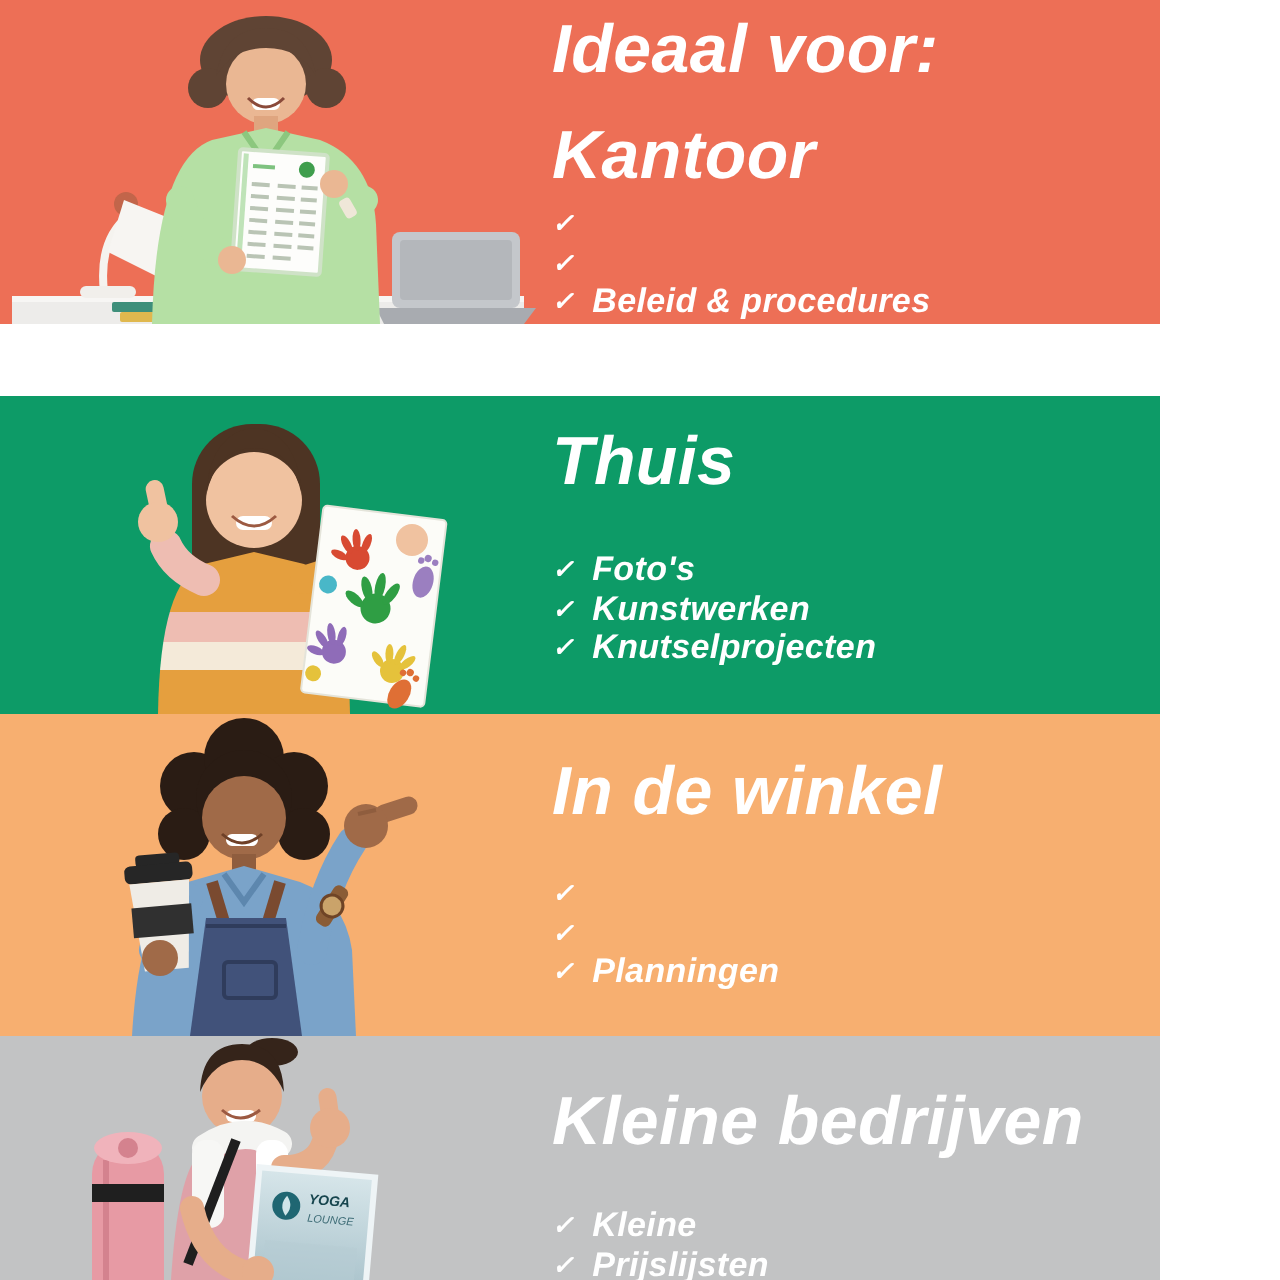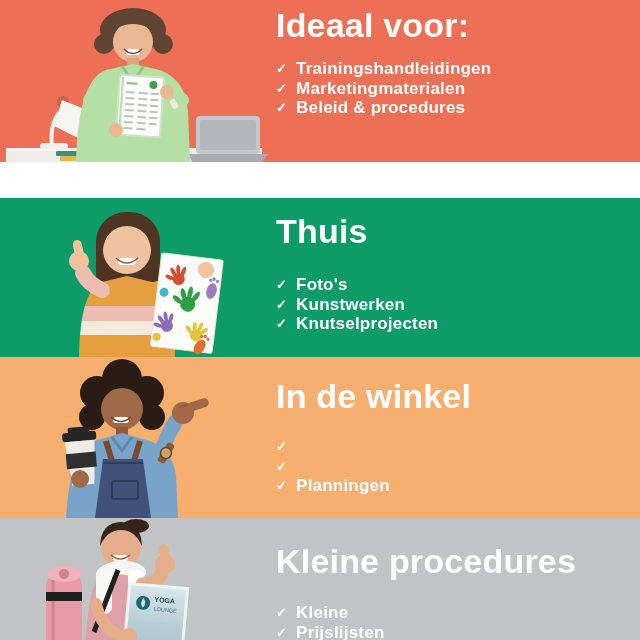--- a/index.html
+++ b/index.html
@@ -1,17 +1,17 @@
 <!DOCTYPE html>
 <html><head>
 <meta charset="utf-8">
 <style>
   * { box-sizing: border-box; }
   body { margin: 0; font-family: "Liberation Sans", sans-serif; }
-  .frame { width: 640px; height: 640px; overflow: hidden; }
+  .frame { width: 580px; height: 640px; overflow: hidden; font-style: italic; }
   .band { position: relative; width: 640px; overflow: hidden; }
   .band.b1 { height: 162px; }
   .band.b2 { height: 159px; margin-top: 36px; }
   .band.b3 { height: 161px; }
   .band.b4 { height: 158px; }
   .photo { position: absolute; left: 0; top: 0; display: block; }
   .content { position: absolute; left: 276px; right: 8px; color: #fff; }
   .b1 .content { top: 6px; }
   .b2 .content { top: 14px; }
   .b3 .content { top: 20px; }
@@ -107,28 +107,27 @@
           <rect x="125" y="128" width="9" height="2"></rect>
             <rect x="138" y="128" width="9" height="2"></rect>
         </g>
       </g>
       <circle cx="116" cy="130" r="7" fill="#eab793"></circle>
       <circle cx="167" cy="92" r="7" fill="#eab793"></circle>
       <rect x="171" y="99" width="6" height="10" rx="2" fill="#efe7d8" transform="rotate(-30 174 104)"></rect>
     </svg>
     <div class="content">
       <h1 class="page-title">Ideaal voor:</h1>
+      <h2 class="heading">Kantoor</h2>
       <ul class="items">
         <li class="item">
             <span class="check">✓</span>
-            <span>Trainingshandleidingen</span>
-          </li>
-        <li class="item">
-            <span class="check">✓</span>
-            <span>Marketingmaterialen</span>
+          </li>
+        <li class="item">
+            <span class="check">✓</span>
           </li>
         <li class="item">
             <span class="check">✓</span>
             <span>Beleid &amp; procedures</span>
           </li>
       </ul>
     </div>
   </section>
 
   <section class="band b2" style="background: rgb(13, 155, 103);">
@@ -302,21 +301,21 @@
         <rect x="126" y="68" width="58" height="84" fill="url(#posterGrad)" stroke="#eef4f6" stroke-width="3"></rect>
         <circle cx="141" cy="86" r="7" fill="#1f6672"></circle>
         <path d="M141 81 Q145 86 141 91 Q137 86 141 81 Z" fill="#cfe5e9"></path>
         <text x="152" y="84" font-size="7" font-weight="bold" fill="#17454e">YOGA</text>
         <text x="152" y="93" font-size="5.5" fill="#3f6d77">LOUNGE</text>
         <rect x="132" y="104" width="46" height="42" fill="#b7ccd3" opacity="0.55"></rect>
       </g>
       <circle cx="129" cy="118" r="8" fill="#e6ad8a"></circle>
     </svg>
     <div class="content">
-      <h2 class="heading">Kleine procedures</h2>
+      <h2 class="heading">Kleine bedrijven</h2>
       <ul class="items">
         <li class="item">
             <span class="check">✓</span>
             <span>Kleine</span>
           </li>
         <li class="item">
             <span class="check">✓</span>
             <span>Prijslijsten</span>
           </li>
         <li class="item">

